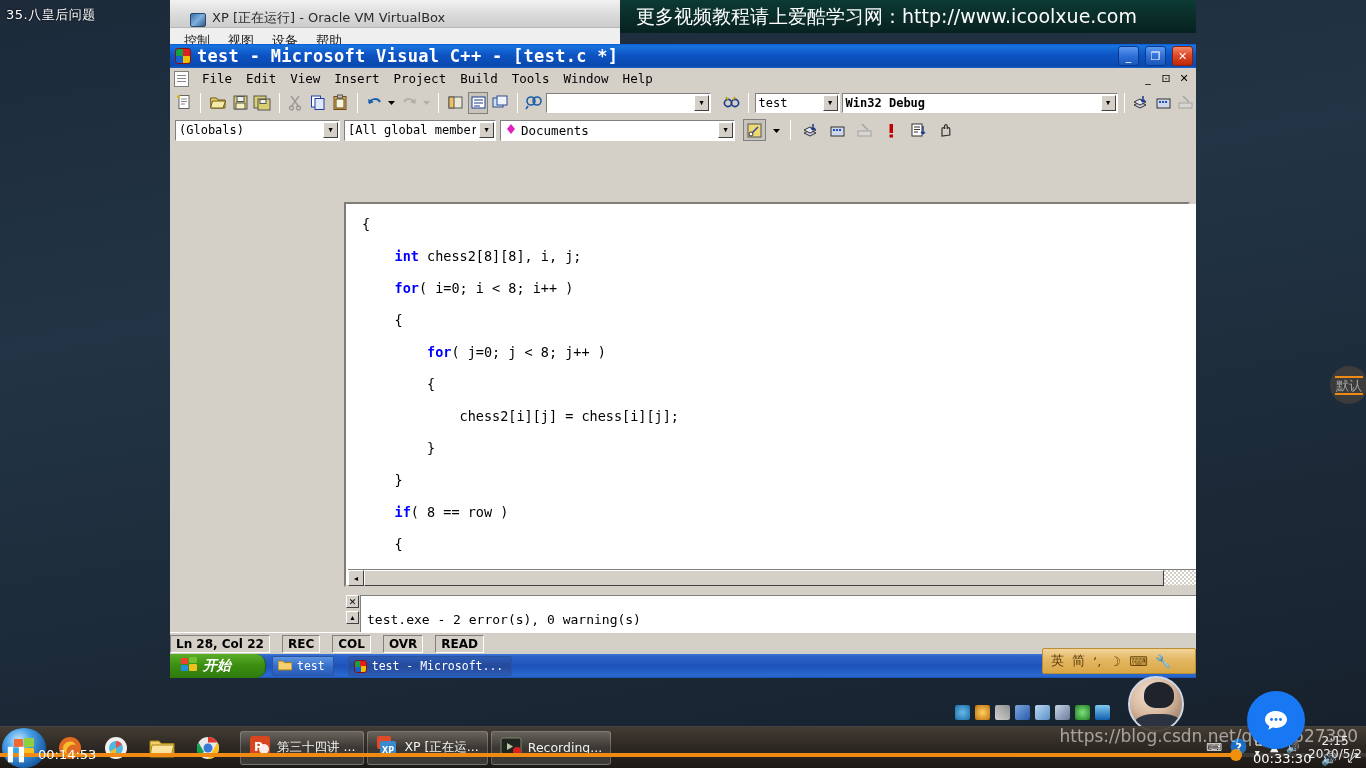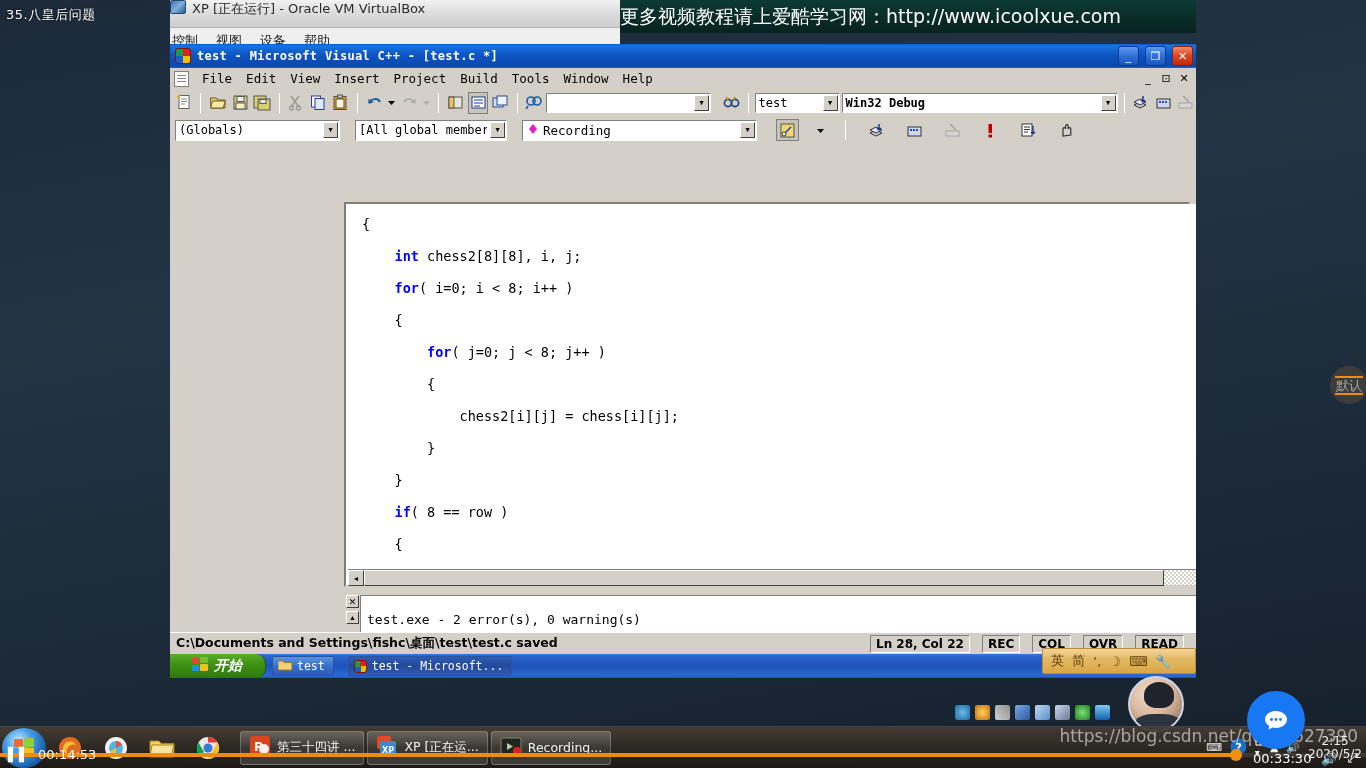--- a/index.html
+++ b/index.html
@@ -21,39 +21,39 @@
   
   #host-desktop {
     position:absolute; left:0; top:0; width:1366px; height:768px;
     background:linear-gradient(170deg,#1c2a3a 0%, #223445 35%, #16202c 100%);
   }
 
   
   #banner {
     position:absolute; left:620px; top:0px; width:576px; height:33px;
     background:linear-gradient(180deg,#0c3a34 0%, #0a2c28 55%, #072220 100%);
-    color:#ffffff; font-size:19px; line-height:33px; 
+    color:#ffffff; font-size:19px; line-height:33px; padding-left:16px;
     font-family:"DejaVu Sans", sans-serif; white-space:nowrap; overflow:hidden;
   }
 
   
   #vbox-window {
     position:absolute; left:170px; top:0px; width:450px; height:728px;
   }
   #vbox-titlebar {
     height:28px; background:linear-gradient(180deg,#f2f2f2 0%, #dcdcdc 50%, #cdcdcd 100%);
     border-bottom:1px solid #b6b6b6;
-    display:flex; align-items:flex-start; padding-left:0; gap:6px;
+    display:flex; align-items:flex-end; padding-left:20px; gap:6px;
   }
   #vbox-titlebar .vb-title {
     font-size:13px; color:#2a2a2a; white-space:nowrap; font-family:"DejaVu Sans", sans-serif;
   }
   #vbox-menubar {
     height:26px; background:#efefef; border-bottom:1px solid #c9c9c9;
-    display:flex; align-items:center; padding-left:2px; gap:18px;
+    display:flex; align-items:center; padding-left:14px; gap:18px;
   }
   #vbox-menubar .vb-menu {
     font-size:13px; color:#1b1b1b; font-family:"DejaVu Sans", sans-serif; cursor:default;
   }
 
   .vb-icon {
     width:16px; height:14px; background:
       linear-gradient(135deg,#3b6ea5 0%, #7fb0dd 50%, #2e5b8c 100%);
     border:1px solid #26496f; border-radius:2px; display:inline-block;
   }
@@ -67,21 +67,21 @@
 
   
   #vc-window { position:absolute; left:0; top:0; width:1026px; height:634px; background:#d4d0c8; }
 
   #vc-titlebar {
     height:24px;
     background:linear-gradient(180deg,#0a5ad6 0%, #1874e0 8%, #0d54c4 45%, #0a49ad 92%, #1a63c9 100%);
     display:flex; align-items:center; padding:0 3px 0 5px; gap:6px;
   }
   #vc-title-text {
-    color:#ffffff; font-size:12px; font-weight:bold; white-space:nowrap;
+    color:#ffffff; font-size:17px; font-weight:bold; white-space:nowrap;
     font-family:"DejaVu Sans Mono", monospace; letter-spacing:0.3px; flex:1;
   }
   .vc-ico {
     width:16px;height:16px;border-radius:3px;
     background:conic-gradient(#e02020 0 25%, #f0c000 0 50%, #1560d0 0 75%, #18a048 0 100%);
     border:1px solid #8a1010; flex:0 0 auto;
   }
   .cap-btn {
     width:21px;height:20px;border-radius:3px;border:1px solid #063a8f;
     display:flex;align-items:center;justify-content:center;
@@ -127,21 +127,21 @@
     display:flex; align-items:center; font-size:12px; padding-left:3px;
     font-family:"DejaVu Sans Mono", monospace; position:relative;
   }
   .tb-combo .arrow {
     position:absolute; right:1px; top:1px; width:15px; height:16px; background:#d4d0c8;
     border:1px solid #fff; border-right-color:#404040; border-bottom-color:#404040;
     display:flex;align-items:center;justify-content:center;font-size:7px;
   }
 
   
-  #vc-wsbar { height:28px; background:#d4d0c8; display:flex; align-items:center; gap:15px; padding-left:5px; }
+  #vc-wsbar { height:28px; background:#d4d0c8; display:flex; align-items:center; gap:4px; padding-left:5px; }
 
   
   #vc-editor-outer {
     position:absolute; left:174px; top:158px; width:846px; height:385px;
     background:#fff; border:2px inset #d4d0c8;
   }
   #vc-editor {
     position:absolute; left:178px; top:160px; width:1000px; height:381px;
     background:#ffffff; overflow:hidden;
   }
@@ -209,21 +209,21 @@
   
   #xp-taskbar {
     position:absolute; left:0; bottom:0; width:1026px; height:24px;
     background:linear-gradient(180deg,#3b78d8 0%, #2b63c8 10%, #1e52bb 50%, #2a6ad0 92%, #1b4fae 100%);
     display:flex; align-items:center;
   }
   #xp-start {
     width:96px; height:24px;
     background:linear-gradient(180deg,#5aae2a 0%, #3d8f12 45%, #2e7a0c 100%);
     border-right:1px solid #1f5a08; border-top-right-radius:10px;border-bottom-right-radius:10px;
-    display:flex; align-items:center; gap:5px; padding-left:22px;
+    display:flex; align-items:center; gap:5px; padding-left:11px;
     color:#fff; font-size:14px; font-style:italic; font-weight:bold;
     font-family:"DejaVu Sans", sans-serif;
   }
   .xp-task {
     height:20px; margin-left:6px; padding:0 8px 0 5px; display:flex; align-items:center; gap:5px;
     background:linear-gradient(180deg,#5c94e0 0%, #376fcc 50%, #2a5cb8 100%);
     border:1px solid #2a54a0; border-radius:2px;
     color:#fff; font-size:11.5px; font-family:"DejaVu Sans Mono", monospace; white-space:nowrap;
   }
   .xp-task.active { background:linear-gradient(180deg,#2d5cb5 0%, #23499a 50%, #2d5cb5 100%); }
@@ -528,21 +528,21 @@
         <span class="tb-combo" style="width:152px;height:21px">
           <span style="overflow:hidden;white-space:nowrap;width:128px">[All global members]</span>
           <span class="arrow">▼</span>
         </span>
         <span class="tb-combo" style="width:235px;height:21px;padding-left:5px;gap:5px">
           <span>
             <svg width="10" height="10">
                 <path d="M5 0l4 5-4 5-4-5z" fill="#e020c0"></path>
               </svg>
           </span>
-          <span style="font-size:12.5px">Recording</span>
+          <span style="font-size:12.5px">Documents</span>
           <span class="arrow">▼</span>
         </span>
         <span class="tb-btn" style="border:1px solid #808080;background:#c8c4bc;margin-left:4px">
           <svg width="15" height="15">
               <rect x="1" y="1" width="13" height="13" fill="#f0d870" stroke="#555"></rect>
               <path d="M3 12l8-8" stroke="#2040b0" stroke-width="1.5"></path>
               <circle cx="4" cy="11" r="2" fill="#fff" stroke="#333"></circle>
             </svg>
         </span>
         <span class="tb-btn" style="width:12px">
@@ -615,21 +615,20 @@
           
           
           
           
           
           
         </div>
       </div>
 
       <div id="vc-status">
-        <span id="status-msg">C:\Documents and Settings\fishc\桌面\test\test.c saved</span>
         <span class="status-cell" style="min-width:100px">Ln 28, Col 22</span>
         <span class="status-cell" style="min-width:38px">REC</span>
         <span class="status-cell" style="min-width:38px">COL</span>
         <span class="status-cell" style="min-width:38px">OVR</span>
         <span class="status-cell" style="min-width:46px">READ</span>
       </div>
 
       <div id="xp-taskbar">
         <div id="xp-start">
           <span>

